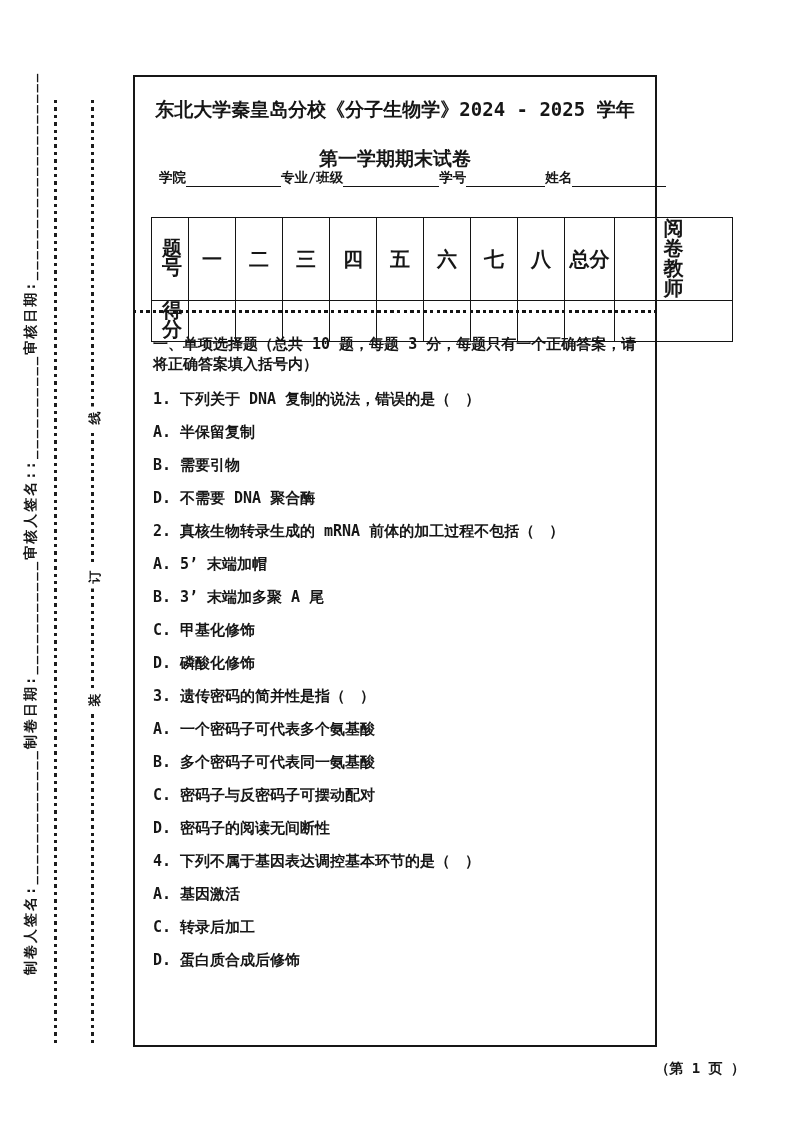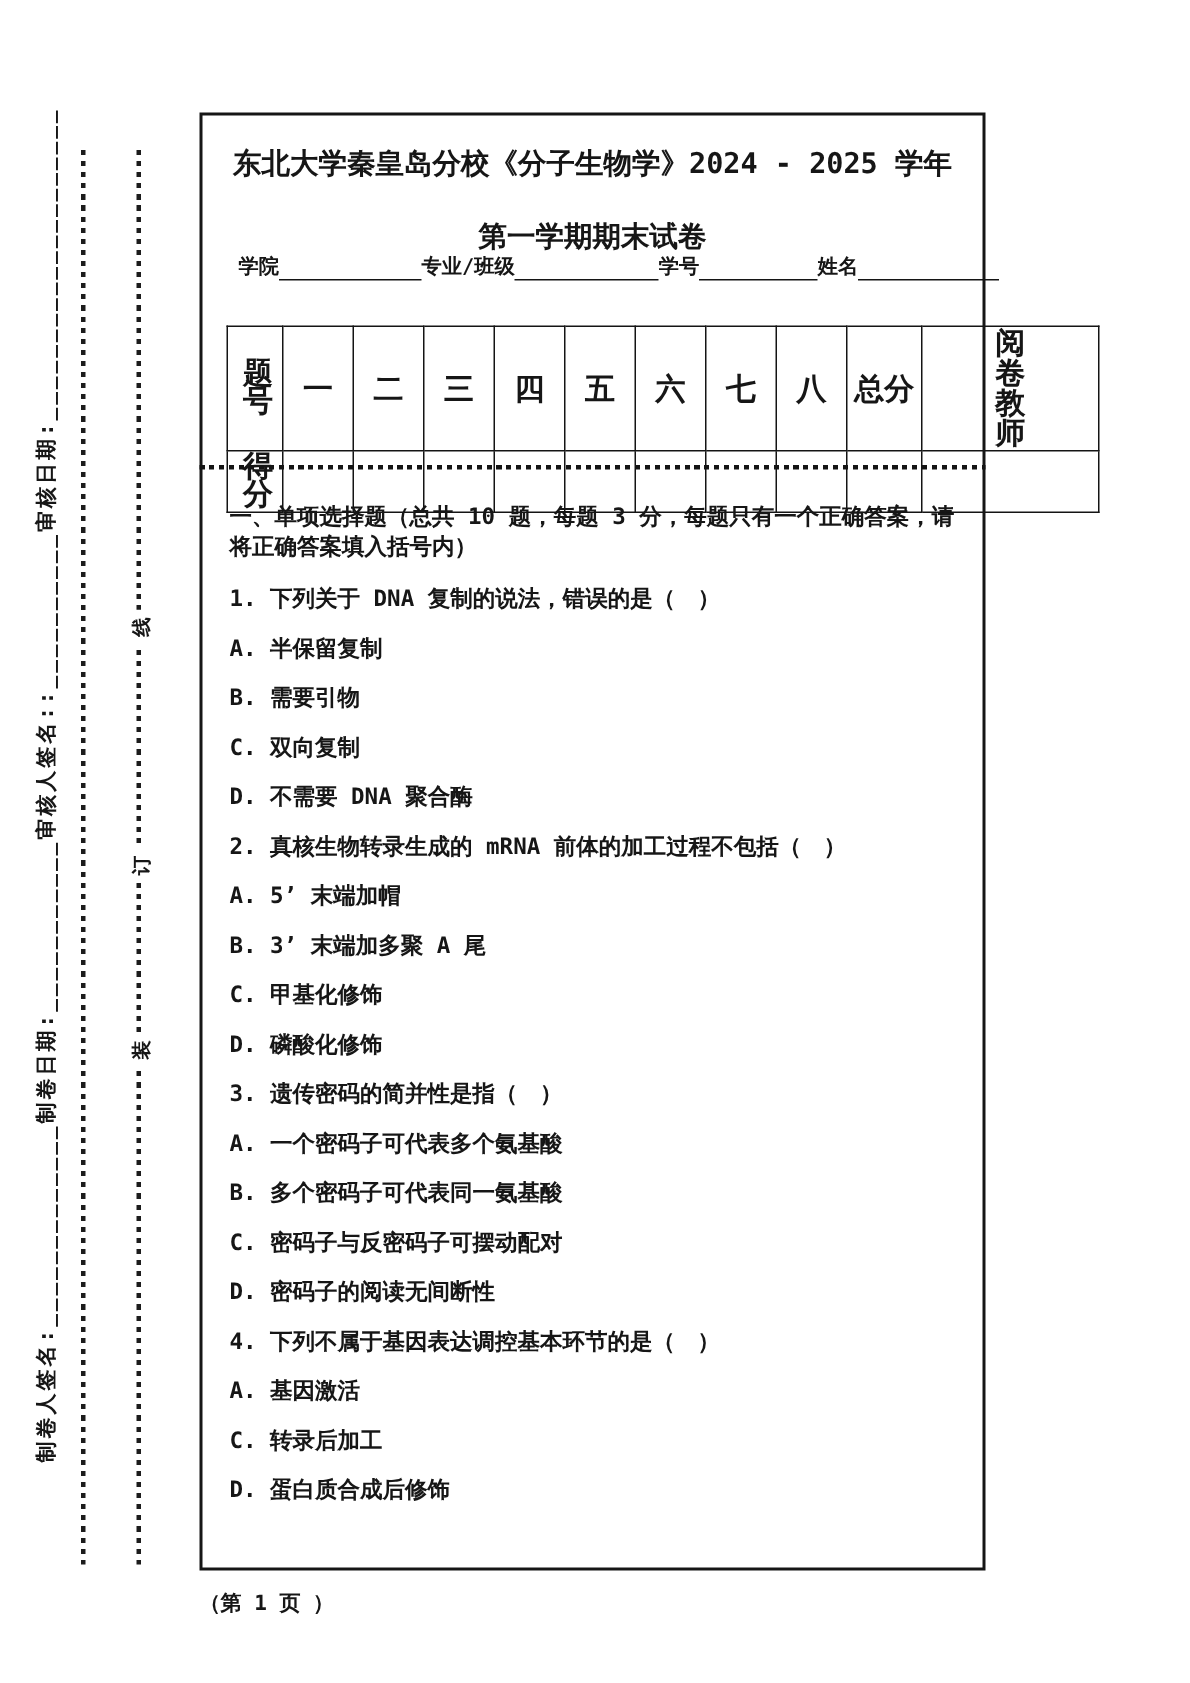--- a/index.html
+++ b/index.html
@@ -119,21 +119,21 @@
     font-weight: 700;
   }
   .questions p { margin: 0 0 13px 0; line-height: 20px; }
   p.section-heading { margin-bottom: 15px; }
   .qkey { display: inline-block; min-width: 27px; }
 
   .page-footer {
     position: absolute;
     left: 133px; top: 1060px;
     width: 612px;
-    text-align: left;
+    text-align: right;
     font-size: 14px;
     font-weight: 700;
   }
 </style>
 </head>
 <body>
 
 <div class="page">
 
   <div class="seal-text">制卷人签名:_____________制卷日期:___________审核人签名::__________审核日期:____________________</div>
@@ -203,21 +203,20 @@
       </table>
 
     <div class="dotted-sep"></div>
 
     <div class="questions">
       <p class="section-heading">一、单项选择题（总共 10 题，每题 3 分，每题只有一个正确答案，请将正确答案填入括号内）</p>
 
       <p><span class="qkey">1.</span><span>下列关于 DNA 复制的说法，错误的是（　）</span></p>
       <p><span class="qkey">A.</span><span>半保留复制</span></p>
       <p><span class="qkey">B.</span><span>需要引物</span></p>
-      <p><span class="qkey">C.</span><span>双向复制</span></p>
       <p><span class="qkey">D.</span><span>不需要 DNA 聚合酶</span></p>
 
       <p><span class="qkey">2.</span><span>真核生物转录生成的 mRNA 前体的加工过程不包括（　）</span></p>
       <p><span class="qkey">A.</span><span>5’ 末端加帽</span></p>
       <p><span class="qkey">B.</span><span>3’ 末端加多聚 A 尾</span></p>
       <p><span class="qkey">C.</span><span>甲基化修饰</span></p>
       <p><span class="qkey">D.</span><span>磷酸化修饰</span></p>
 
       <p><span class="qkey">3.</span><span>遗传密码的简并性是指（　）</span></p>
       <p><span class="qkey">A.</span><span>一个密码子可代表多个氨基酸</span></p>

